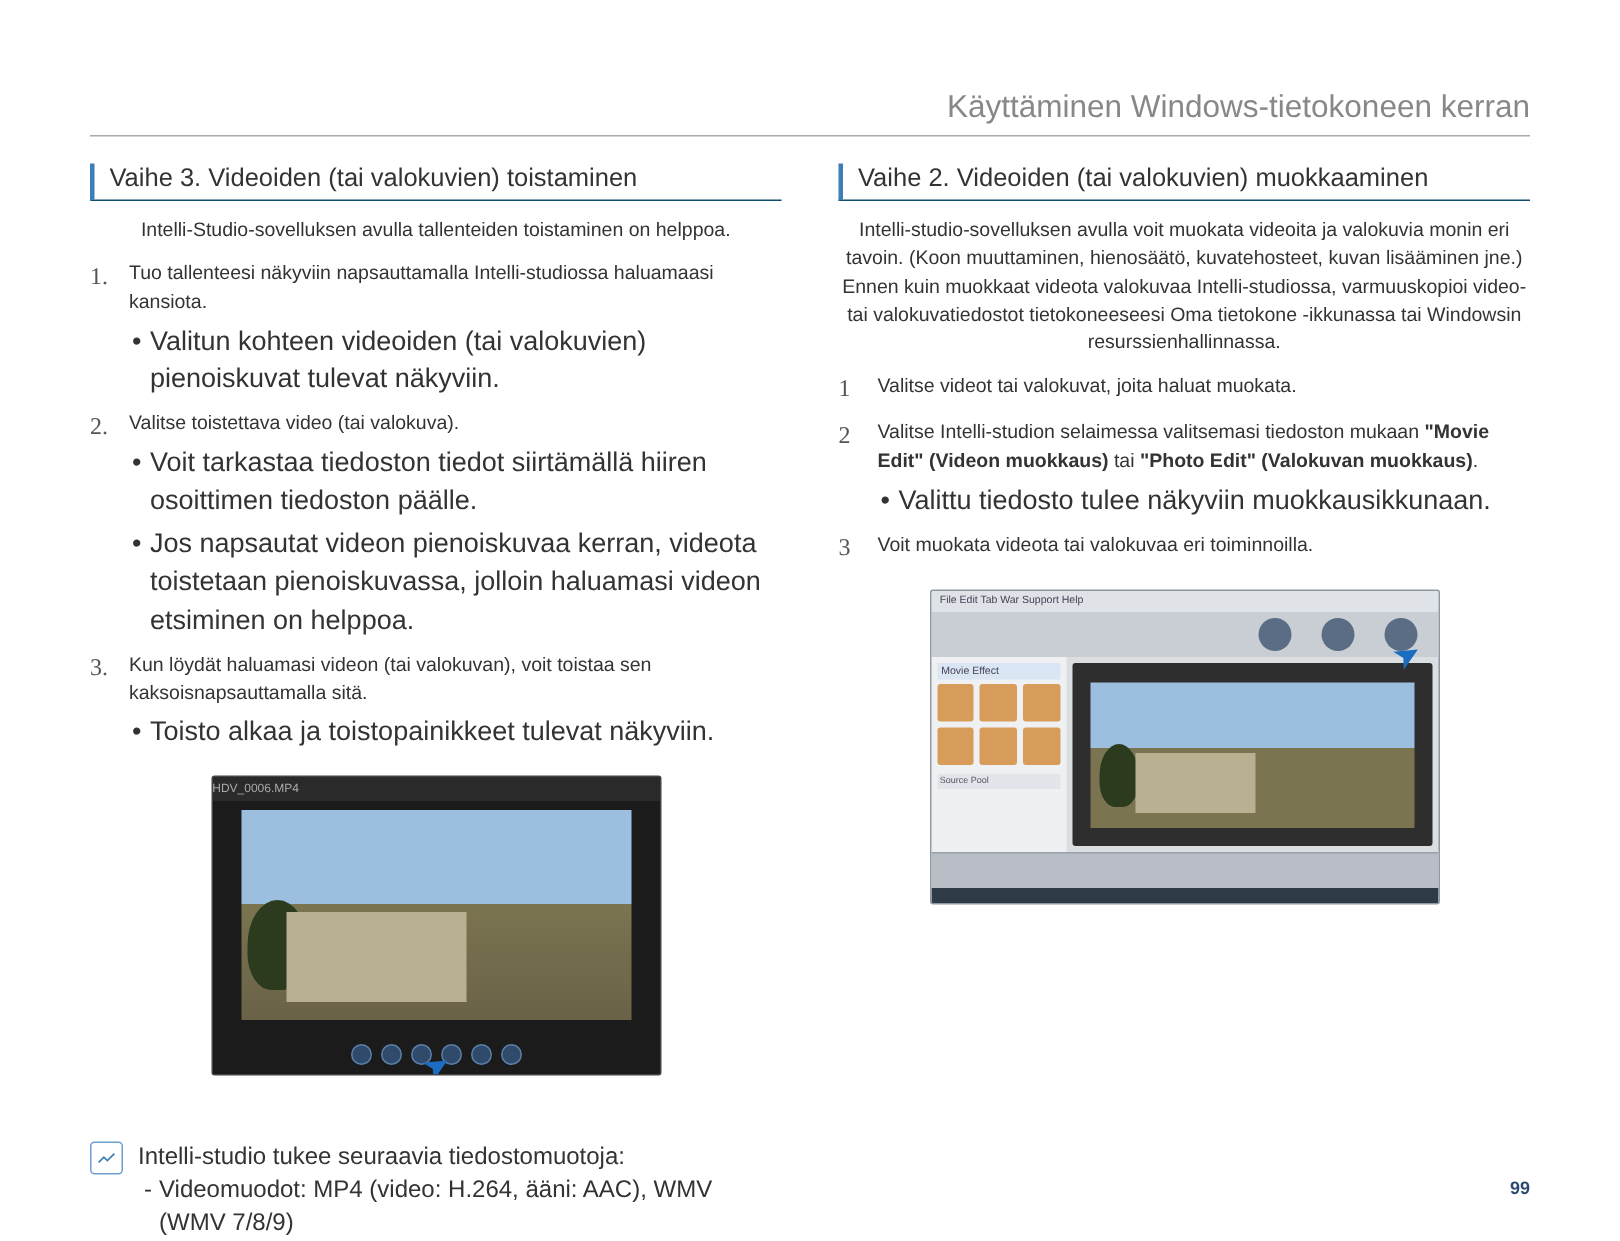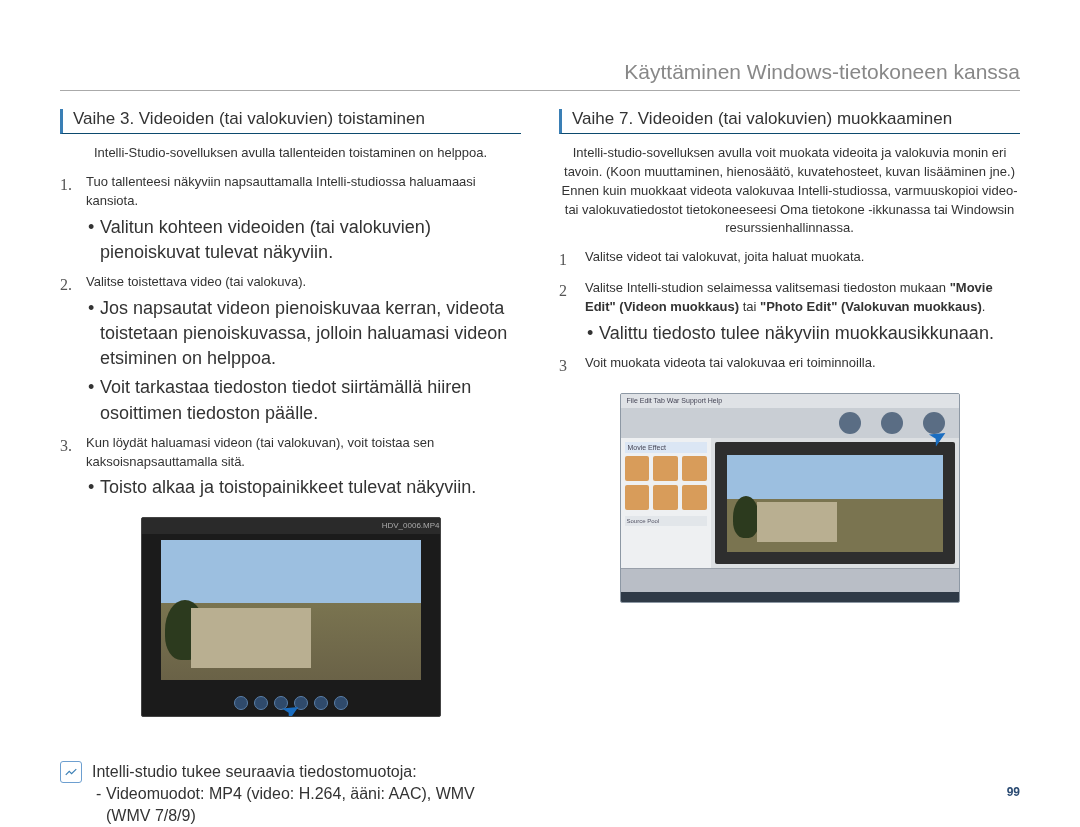--- a/index.html
+++ b/index.html
@@ -91,21 +91,21 @@
       border: 1px solid #444;
       border-radius: 2px;
       position: relative;
       overflow: hidden;
     }
     .player-preview .titlebar {
       height: 16px;
       background: #2a2a2a;
       color: #aaa;
       font-size: 8px;
-      text-align: right;
+      text-align: left;
       line-height: 16px;
     }
     .player-preview .photo {
       margin: 6px auto 0;
       width: 260px;
       height: 140px;
       background: linear-gradient(#9cbfe0 0%, #9cbfe0 45%, #7a7450 45%, #6a6247 100%);
       position: relative;
     }
     .player-preview .photo .house {
@@ -267,21 +267,21 @@
       right: 60px;
       font-size: 12px;
       font-weight: bold;
       color: #2a4a72;
     }
   </style>
 </head>
 <body>
 
 <div class="page-header">
-  <span>Käyttäminen Windows-tietokoneen kanssa</span>
+  <span>Käyttäminen Windows-tietokoneen kerran</span>
 </div>
 
 <div class="columns">
 
   <div class="col left">
     <div class="section-title">Vaihe 3. Videoiden (tai valokuvien) toistaminen</div>
     <p class="intro">Intelli-Studio-sovelluksen avulla tallenteiden toistaminen on helppoa.</p>
 
     <ol class="steps">
       <li class="step">
@@ -291,22 +291,22 @@
           <ul class="bullets">
             <li>Valitun kohteen videoiden (tai valokuvien) pienoiskuvat tulevat näkyviin.</li>
           </ul>
         </div>
       </li>
       <li class="step">
         <div class="step-num">2.</div>
         <div class="step-body">
           <span>Valitse toistettava video (tai valokuva).</span>
           <ul class="bullets">
+            <li>Voit tarkastaa tiedoston tiedot siirtämällä hiiren osoittimen tiedoston päälle.</li>
             <li>Jos napsautat videon pienoiskuvaa kerran, videota toistetaan pienoiskuvassa, jolloin haluamasi videon etsiminen on helppoa.</li>
-            <li>Voit tarkastaa tiedoston tiedot siirtämällä hiiren osoittimen tiedoston päälle.</li>
           </ul>
         </div>
       </li>
       <li class="step">
         <div class="step-num">3.</div>
         <div class="step-body">
           <span>Kun löydät haluamasi videon (tai valokuvan), voit toistaa sen kaksoisnapsauttamalla sitä.</span>
           <ul class="bullets">
             <li>Toisto alkaa ja toistopainikkeet tulevat näkyviin.</li>
           </ul>
@@ -341,21 +341,21 @@
       </div>
       <div class="note-lines">
         <div>Intelli-studio tukee seuraavia tiedostomuotoja:</div>
         <div class="dash">Videomuodot: MP4 (video: H.264, ääni: AAC), WMV (WMV 7/8/9)</div>
         <div class="dash">Valokuvamuodot: JPG, GIF, BMP, PNG, TIFF</div>
       </div>
     </div>
   </div>
 
   <div class="col right">
-    <div class="section-title">Vaihe 7. Videoiden (tai valokuvien) muokkaaminen</div>
+    <div class="section-title">Vaihe 2. Videoiden (tai valokuvien) muokkaaminen</div>
     <p class="intro">Intelli-studio-sovelluksen avulla voit muokata videoita ja valokuvia monin eri tavoin. (Koon muuttaminen, hienosäätö, kuvatehosteet, kuvan lisääminen jne.) Ennen kuin muokkaat videota valokuvaa Intelli-studiossa, varmuuskopioi video- tai valokuvatiedostot tietokoneeseesi Oma tietokone ‑ikkunassa tai Windowsin resurssienhallinnassa.</p>
 
     <ol class="steps">
       <li class="step">
         <div class="step-num">1</div>
         <div class="step-body">
           <span>Valitse videot tai valokuvat, joita haluat muokata.</span>
         </div>
       </li>
       <li class="step">

